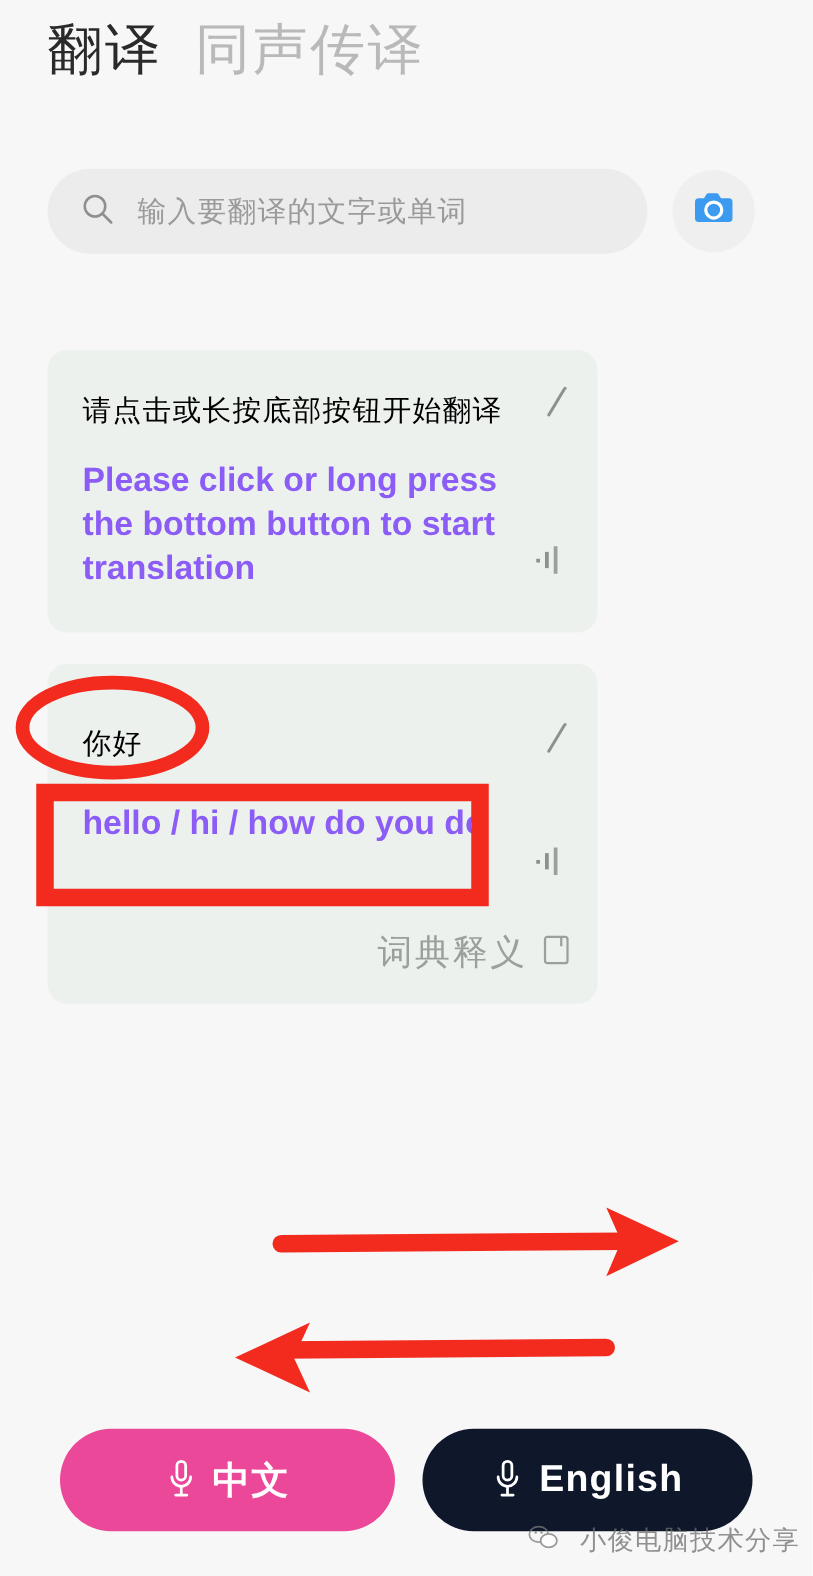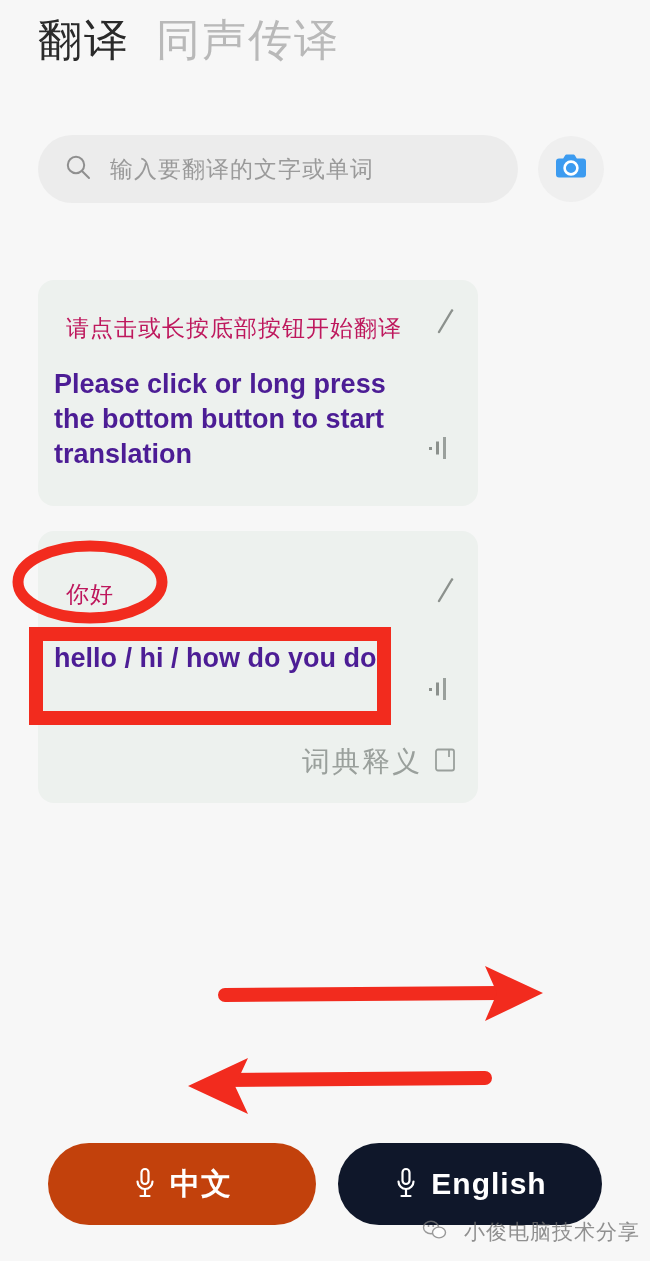--- a/index.html
+++ b/index.html
@@ -88,30 +88,30 @@
     border-radius: 16px;
     box-sizing: border-box;
   }
   #card-1 { top: 280px; height: 226px; }
   #card-2 { top: 531px; height: 272px; }
 
   .card-src {
     position: absolute;
     left: 28px;
     font-size: 23px;
-    color: #be185d;
+    color: #000000;
     letter-spacing: 1px;
     white-space: nowrap;
   }
   .card-dst {
     position: absolute;
-    left: 16px;
+    left: 28px;
     font-size: 27px;
     font-weight: bold;
-    color: #4c1d95;
+    color: #8b5cf6;
     line-height: 35px;
     width: 340px;
     letter-spacing: 0px;
   }
   #card-1 .card-src { top: 33px; }
   #card-1 .card-dst { top: 87px; }
   #card-2 .card-src { top: 48px; }
   #card-2 .card-dst { top: 110px; }
 
   .pencil-icon {
@@ -156,21 +156,21 @@
     border-radius: 41px;
     display: flex;
     align-items: center;
     justify-content: center;
     gap: 12px;
     border: none;
     color: #ffffff;
     font-family: inherit;
     cursor: pointer;
   }
-  #btn-chinese { left: 48px; width: 268px; background: #c2410c; }
+  #btn-chinese { left: 48px; width: 268px; background: #ec4899; }
   #btn-english { left: 338px; width: 264px; background: #0f172a; }
   .mic-label { font-size: 30px; font-weight: bold; letter-spacing: 1px; }
   #btn-chinese .mic-label { font-weight: 700; }
 
   
   #annotations {
     position: absolute;
     left: 0; top: 0;
     width: 650px; height: 1261px;
     pointer-events: none;

